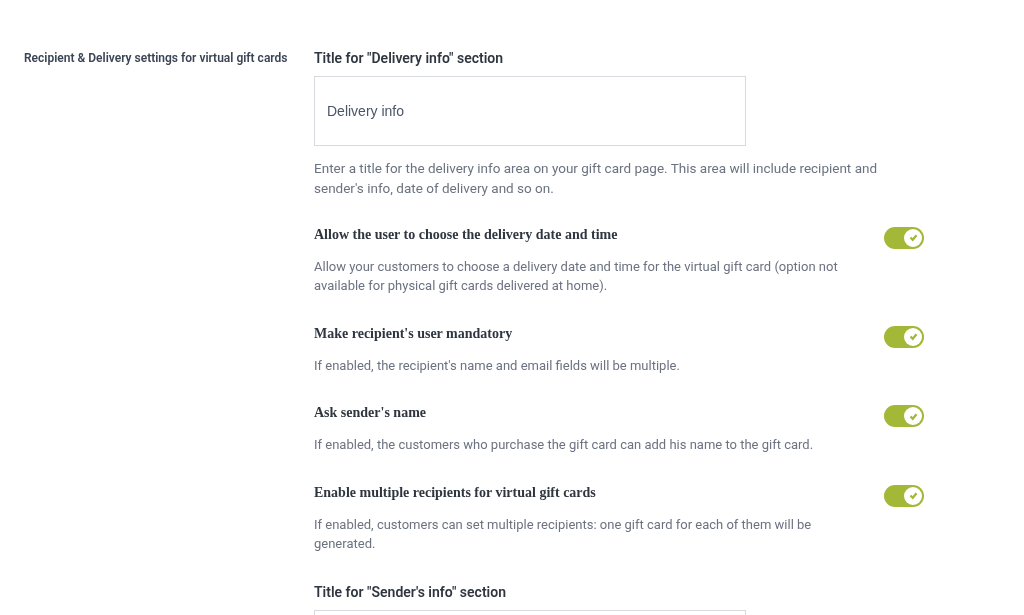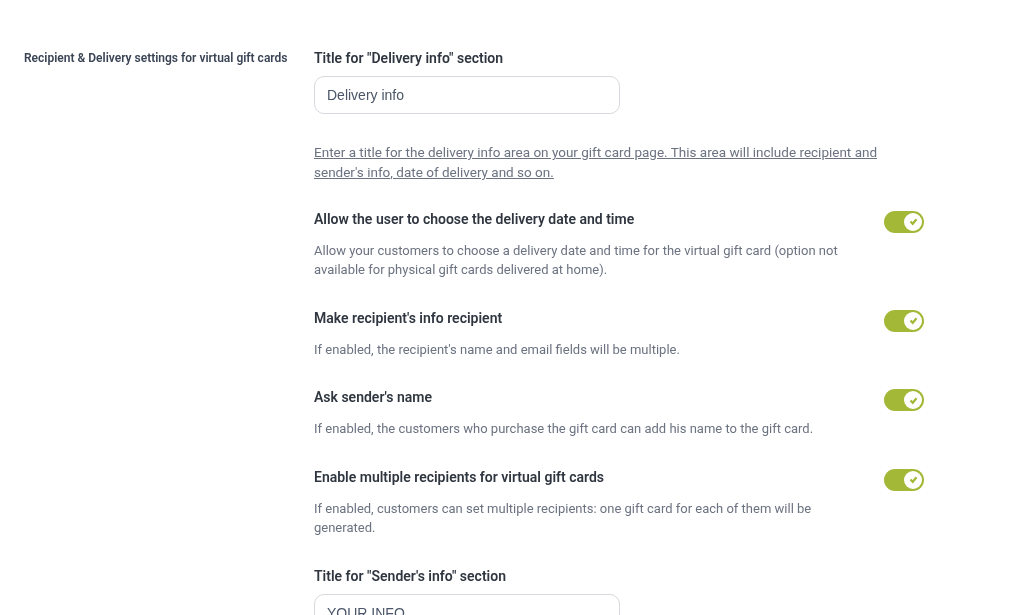--- a/index.html
+++ b/index.html
@@ -38,41 +38,41 @@
       margin-bottom: 28px;
     }
     .field-label {
       font-size: 14px;
       font-weight: 600;
       color: #2f3640;
       margin-bottom: 10px;
       display: block;
     }
     .field-input {
-      width: 306px;
-      padding: 10px 12px;
+      width: 432px;
+      padding: 26px 12px;
       font-size: 14px;
       color: #4a5568;
       border: 1px solid #d6d9dd;
-      border-radius: 10px;
+      border-radius: 0;
       background: #ffffff;
       outline: none;
     }
     .field-help {
       font-size: 13.5px;
       color: #6b7280;
-      margin-top: 28px;
+      margin-top: 12px;
       line-height: 1.5;
-      text-decoration: underline;
     }
     .toggle-row {
       display: flex;
       justify-content: space-between;
       align-items: flex-start;
       margin-bottom: 8px;
+      font-family: Liberation Serif, serif;
     }
     .toggle-label {
       font-size: 14px;
       font-weight: 600;
       color: #2f3640;
       flex: 1;
       padding-right: 20px;
     }
     .toggle {
       position: relative;
@@ -137,21 +137,21 @@
                 <polyline points="2,6 5,9 10,3"></polyline>
               </svg>
           </div>
         </div>
       </div>
       <p class="toggle-help">Allow your customers to choose a delivery date and time for the virtual gift card (option not available for physical gift cards delivered at home).</p>
     </div>
 
     <div class="toggle-group">
       <div class="toggle-row">
-        <div class="toggle-label">Make recipient's info recipient</div>
+        <div class="toggle-label">Make recipient's user mandatory</div>
         <div class="toggle">
           <div class="toggle-handle">
             <svg class="toggle-check" viewBox="0 0 12 12">
                 <polyline points="2,6 5,9 10,3"></polyline>
               </svg>
           </div>
         </div>
       </div>
       <p class="toggle-help">If enabled, the recipient's name and email fields will be multiple.</p>
     </div>

